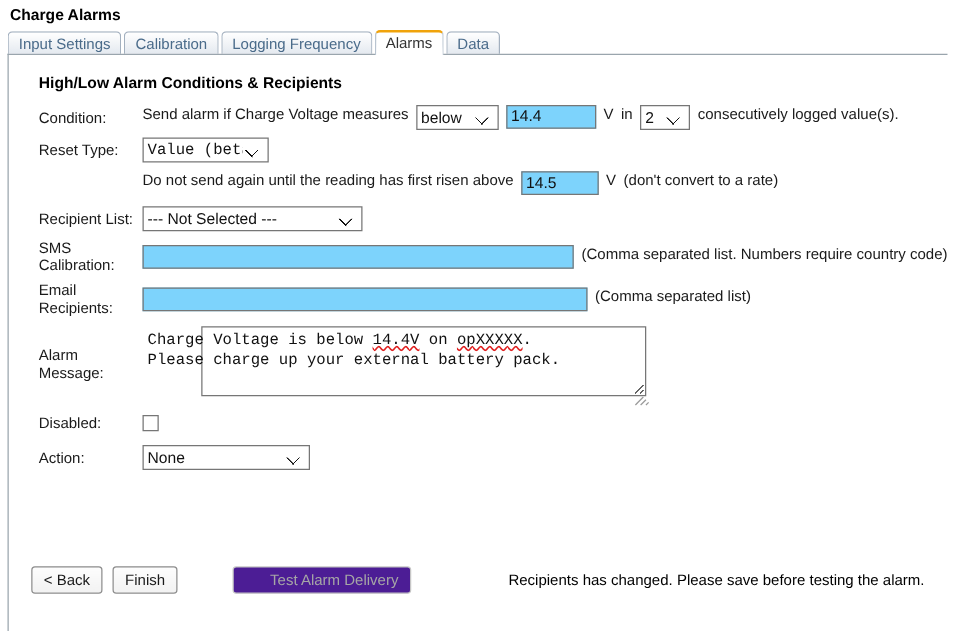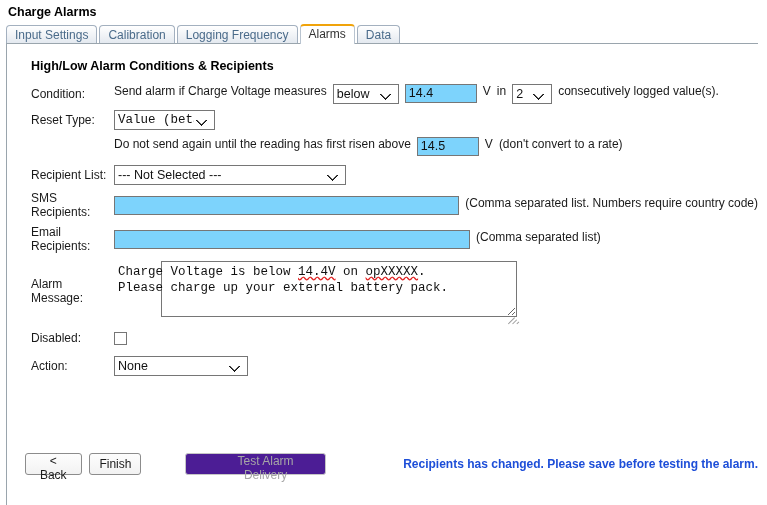--- a/index.html
+++ b/index.html
@@ -148,21 +148,21 @@
     background-position: calc(100% - 12px) 9px, calc(100% - 7px) 9px;
     background-size: 6px 6px, 6px 6px;
     background-repeat: no-repeat;
     outline: none;
     cursor: pointer;
   }
   select.s-below { width: 66px; }
   select.s-count { width: 40px; padding-right: 18px;
     background-position: calc(100% - 12px) 9px, calc(100% - 7px) 9px; }
   select.s-reset { width: 101px; font-family: Liberation Mono, monospace; }
-  select.s-recip { width: 232px; }
+  select.s-recip { width: 176px; }
   select.s-action { width: 134px; }
 
   textarea.ta {
     font-family: "Liberation Mono", monospace;
     font-size: 12.5px;
     line-height: 16px;
     color: #111111;
     width: 356px;
     height: 56px;
     border: 1px solid #767676;
@@ -245,23 +245,22 @@
   }
   button.btn.disabled {
     color: #a6a6a6;
     background: #4c1d95;
     border-color: #c6c6c6;
     cursor: default;
     padding-left: 29px;
   }
   .footer-msg {
     font-size: 12px;
-    color: #1d4ed8;
+    color: #000000;
     white-space: nowrap;
-    font-weight: bold;
   }
   .spacer-a { width: 8px; }
   .spacer-b { width: 44px; }
   .spacer-c { width: 78px; }
 </style>
 </head>
 <body>
 
 <div class="page-title">Charge Alarms</div>
 
@@ -313,21 +312,21 @@
     <div class="row" style="margin-top:9px;">
       <div class="lbl">Recipient List:</div>
       <div class="fld">
         <select class="sel s-recip">
           <option>--- Not Selected ---</option>
         </select>
       </div>
     </div>
 
     <div class="row">
-      <div class="lbl">SMS Recipients:</div>
+      <div class="lbl">SMS Calibration:</div>
       <div class="fld">
         <input class="ti wide" type="text" value="" style="">
         <span class="txt gap-l">(Comma separated list. Numbers require country code)</span>
       </div>
     </div>
 
     <div class="row">
       <div class="lbl">Email Recipients:</div>
       <div class="fld">
         <input class="ti wide" type="text" value="" style="">

